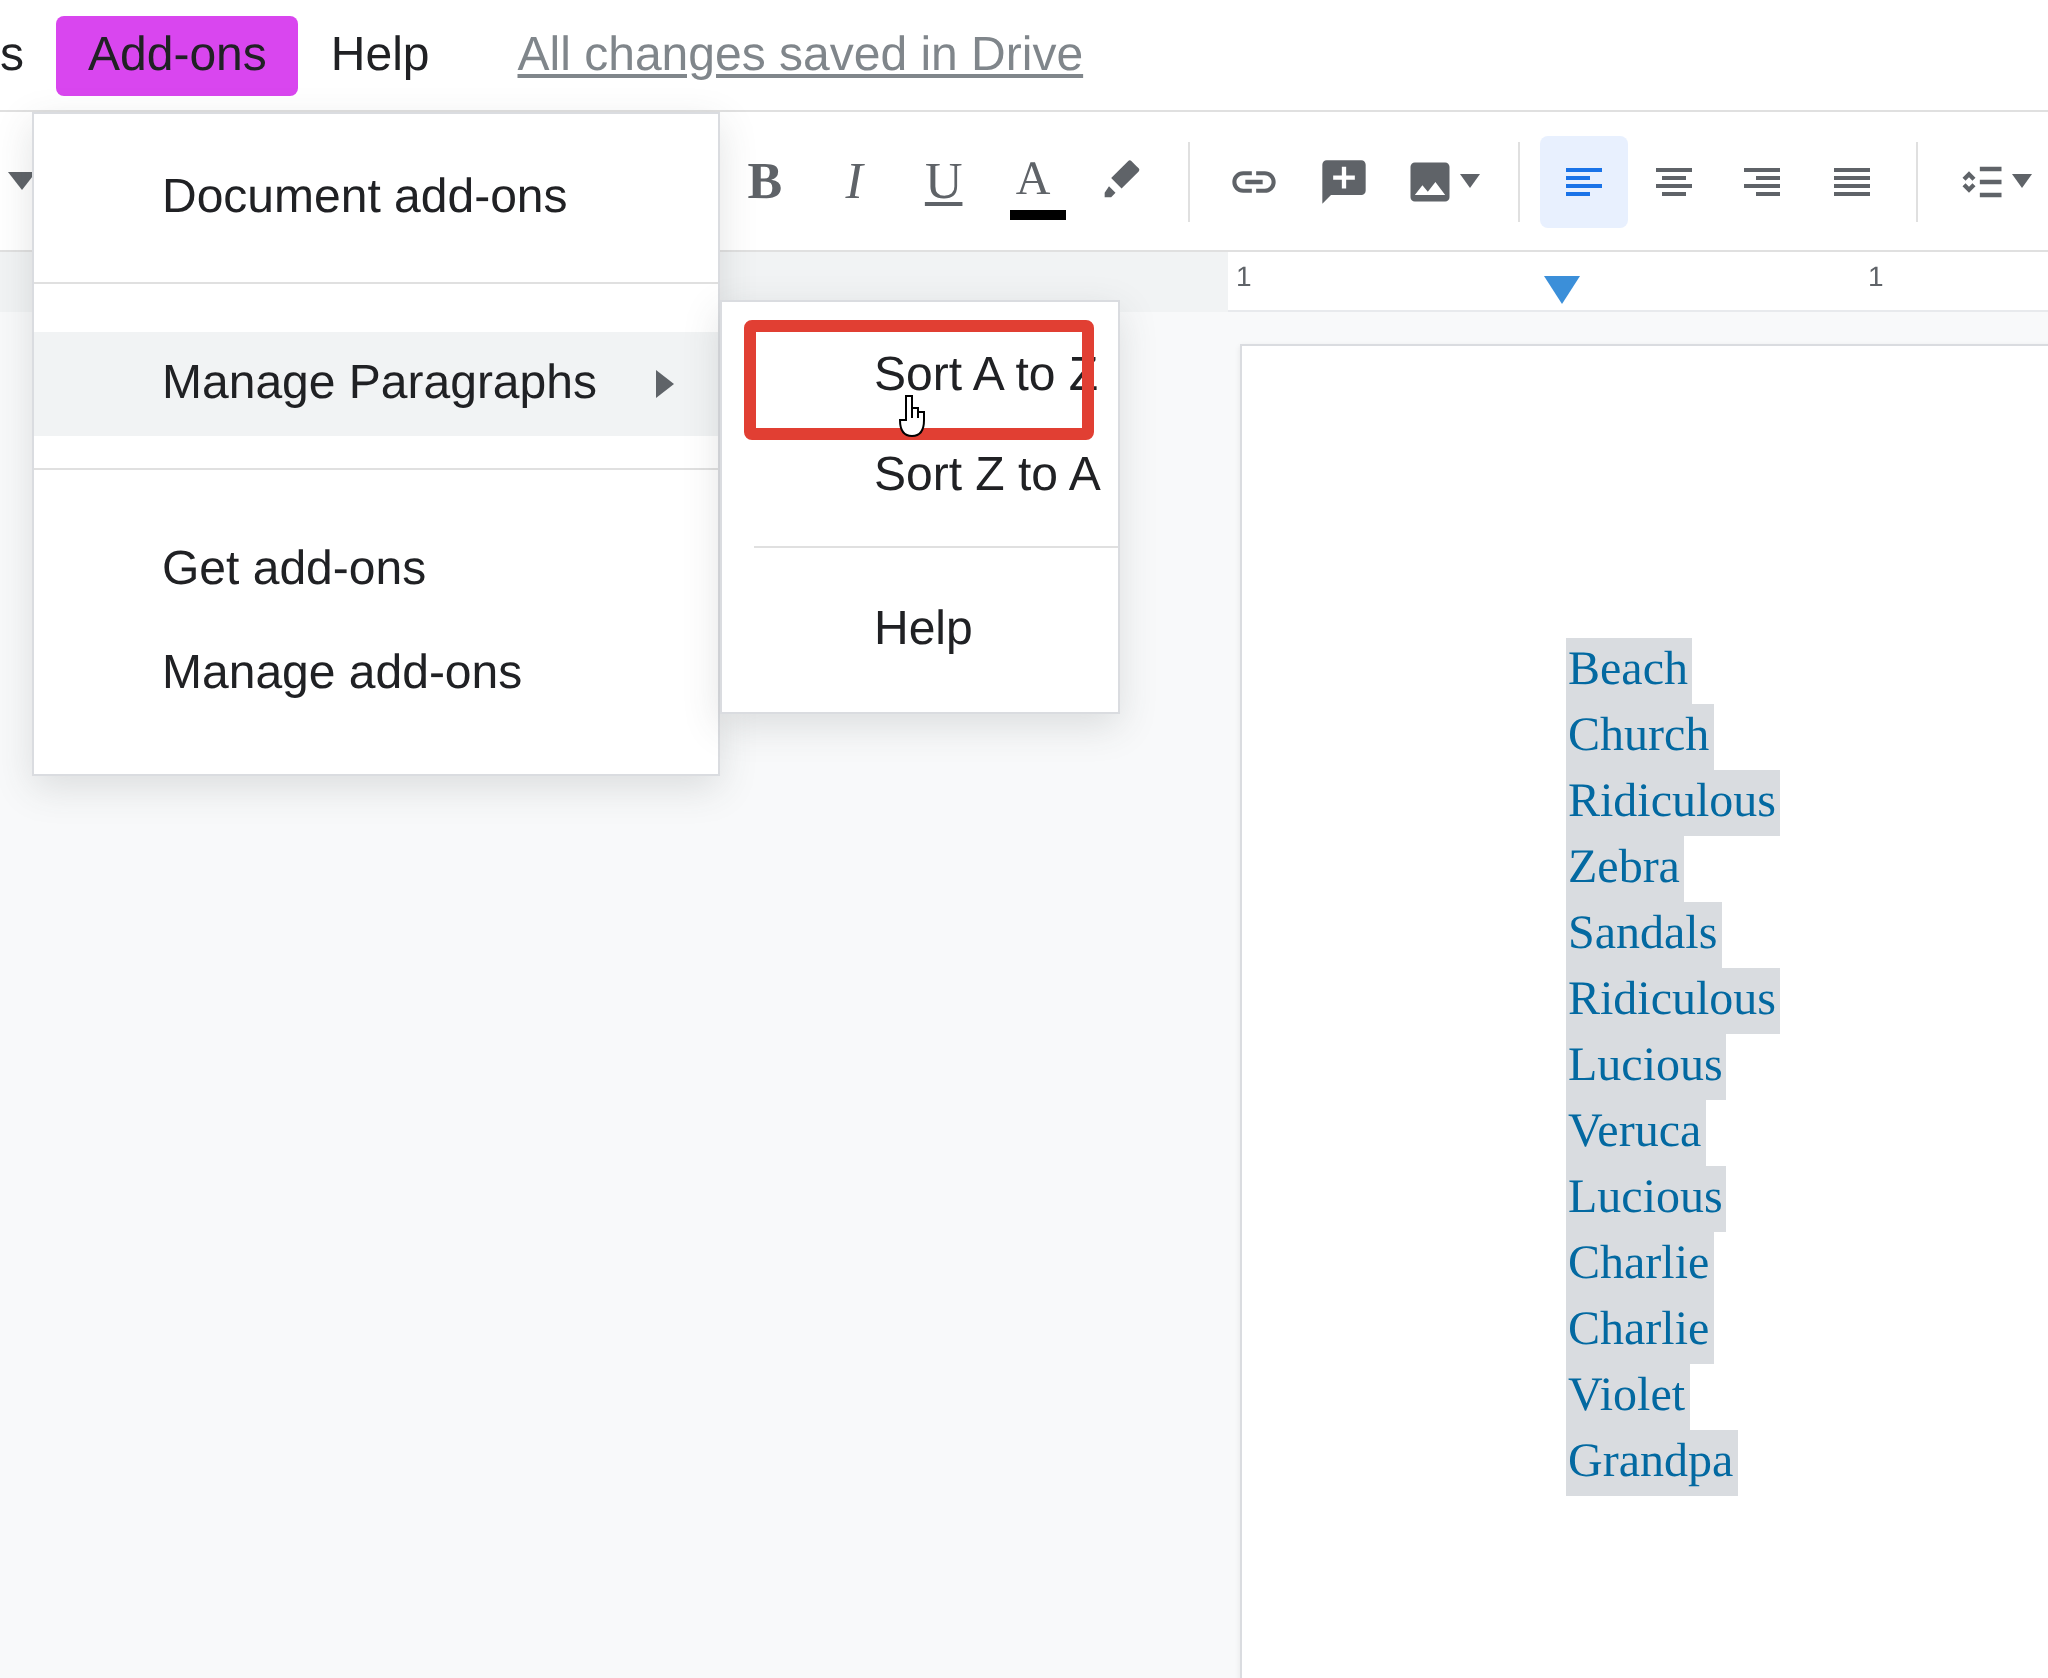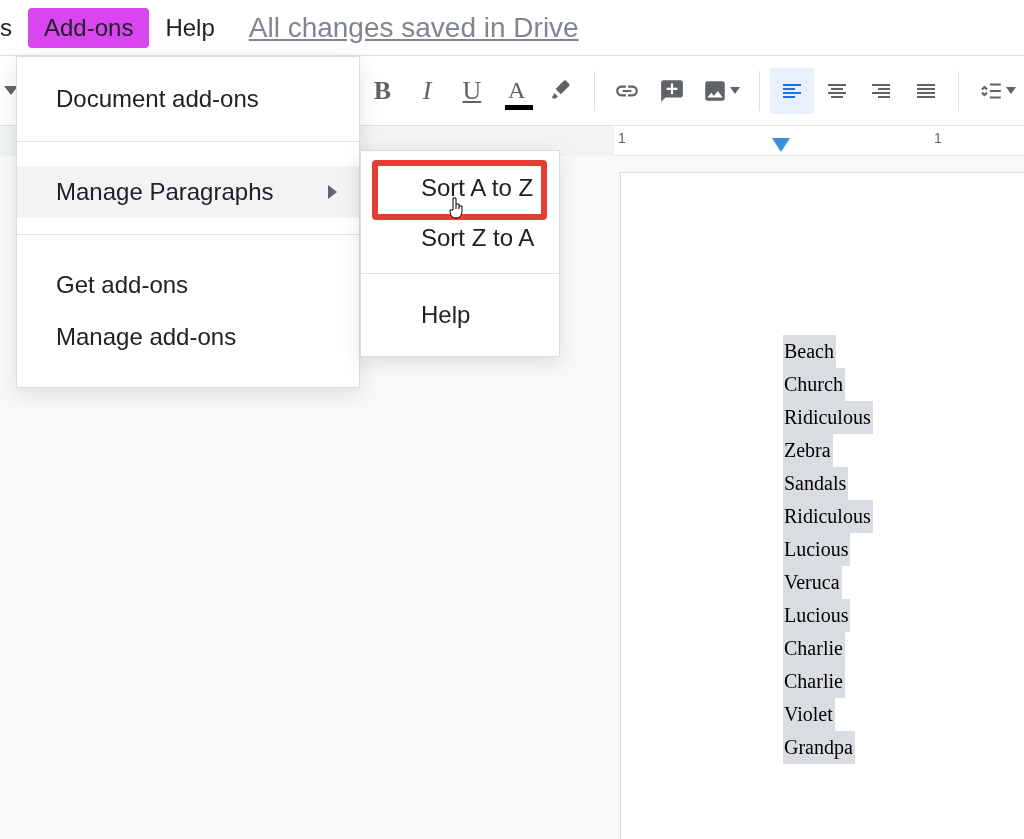--- a/index.html
+++ b/index.html
@@ -26,24 +26,24 @@
     font-size: 24px;
     color: #202124;
   }
   .menu-item {
     padding: 6px 16px;
     border-radius: 4px;
   }
   .menu-item.first { padding-left: 0; }
   .menu-item.active { background: #d946ef; }
   .saved-status {
-    margin-left: 18px;
+    margin-left: 28px;
     color: #80868b;
     text-decoration: underline;
-    font-size: 28px;
+    font-size: 24px;
   }
 
   
   .toolbar {
     position: absolute;
     top: 56px; left: 0; right: 0;
     height: 70px;
     background: #fff;
     border-bottom: 1px solid #e0e0e0;
     display: flex;
@@ -96,26 +96,26 @@
     top: 172px;
     left: 620px;
     width: 420px;
     height: 700px;
     background: #fff;
     border: 1px solid #dadce0;
     box-shadow: 0 1px 3px rgba(0,0,0,0.08);
   }
   .doc-content {
     position: absolute;
-    top: 162px;
+    top: 146px;
     left: 162px;
-    font-size: 20px;
+    font-size: 24px;
     font-family: 'Times New Roman', Georgia, serif;
     line-height: 32px;
-    color: #000000;
+    color: #0369a1;
   }
   .doc-content span {
     background: #d9dce0;
     display: inline-block;
     padding: 0 2px 1px 1px;
   }
 
   
   .dropdown {
     position: absolute;
@@ -124,21 +124,21 @@
     width: 344px;
     background: #fff;
     border: 1px solid #dadce0;
     box-shadow: 0 6px 18px rgba(60,64,67,0.15);
     padding: 16px 0 24px 0;
   }
   .dd-item {
     height: 52px;
     display: flex;
     align-items: center;
-    padding-left: 39px;
+    padding-left: 64px;
     font-size: 24px;
     color: #202124;
     position: relative;
   }
   .dd-item.hovered { background: #f1f3f4; }
   .dd-arrow {
     position: absolute;
     right: 22px;
     top: 50%;
     transform: translateY(-50%);
@@ -154,21 +154,21 @@
   }
 
   .submenu {
     position: absolute;
     top: 150px;
     left: 360px;
     width: 200px;
     background: #fff;
     border: 1px solid #dadce0;
     box-shadow: 0 6px 18px rgba(60,64,67,0.15);
-    padding: 12px 0 16px 0;
+    padding: 12px 0 16px 16px;
   }
   .sm-item {
     height: 50px;
     display: flex;
     align-items: center;
     padding-left: 60px;
     font-size: 24px;
     color: #202124;
   }
   .sm-divider { height: 1px; background: #e0e0e0; margin: 10px 0 16px 0; }

